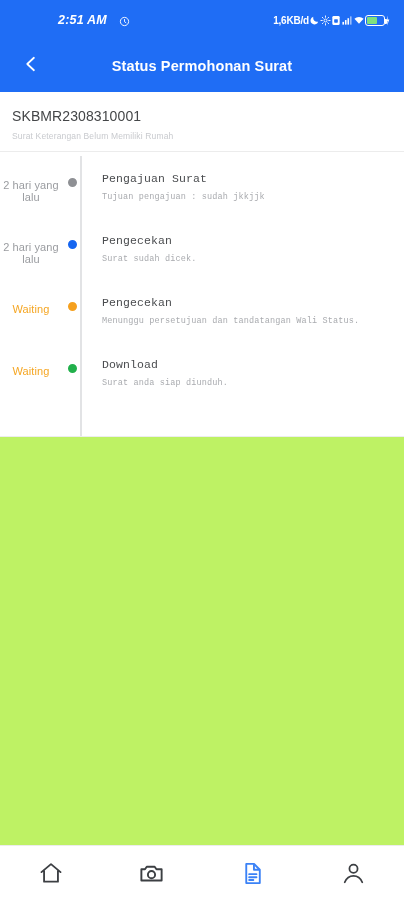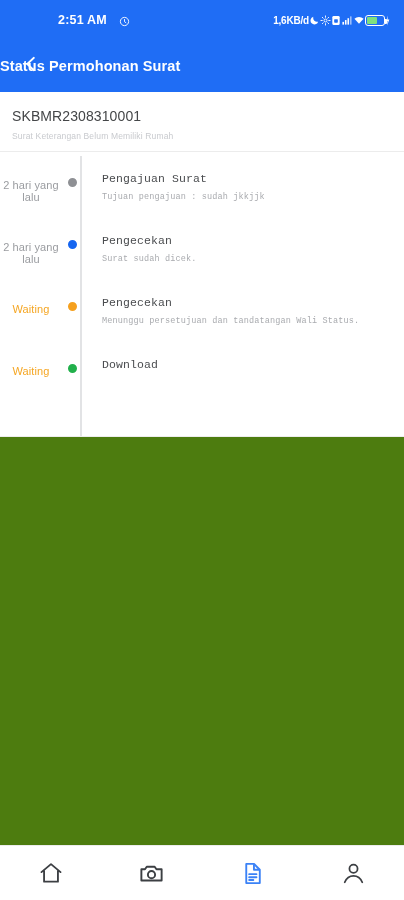--- a/index.html
+++ b/index.html
@@ -9,21 +9,21 @@
     font-family: "Liberation Sans", sans-serif;
     overflow: hidden;
   }
   .phone { width: 404px; height: 900px; position: relative; display: flex; flex-direction: column; background: #f7f7f8; }
 
   
   .statusbar {
     height: 40px; background: #1f6df5; flex: none;
     display: flex; align-items: center; padding: 0 14px; color: #fff;
   }
-  .sb-left { display: flex; align-items: flex-end; gap: 12px; margin-left: 44px; }
+  .sb-left { display: flex; align-items: flex-end; gap: 12px; margin-left: 44px; font-style: italic; }
   .sb-time { font-size: 12.5px; font-weight: 600; letter-spacing: .2px; }
   .sb-right { margin-left: auto; display: flex; align-items: center; }
   .sb-net { font-size: 10px; font-weight: 600; letter-spacing: -.2px; }
   .ic { display: inline-block; line-height: 0; }
   .ic svg { display: block; }
   .battery {
     width: 20px; height: 11px; border: 1.4px solid #fff; border-radius: 3px;
     position: relative; display: flex; align-items: center; padding: 1px;
   }
   .battery::after {
@@ -35,27 +35,27 @@
   
   .appbar {
     height: 52px; background: #1f6df5; flex: none;
     display: flex; align-items: center; padding: 0 10px; position: relative;
   }
   .back-btn {
     width: 42px; height: 42px; display: flex; align-items: center; justify-content: center;
     cursor: pointer; border-radius: 50%;
   }
   .appbar-title {
-    position: absolute; left: 0; right: 0; 
+    position: absolute; left: 0; right: 0; text-align: center;
     color: #fff; font-size: 14.5px; font-weight: 600; letter-spacing: .1px;
     pointer-events: none;
   }
 
   
-  .scroll { flex: 1; overflow: hidden; background: #4d7c0f; }
+  .scroll { flex: 1; overflow: hidden; background: #bef264; }
   .card {
     background: #fff; width: 100%;
     padding: 16px 0 22px 0;
     border-bottom: 1px solid #ededed;
   }
   .card-head { padding: 0 12px 10px 12px; }
   .card-title { font-size: 14px; color: #444648; letter-spacing: .1px; }
   .card-sub { font-size: 8.5px; color: #c8cace; margin-top: 7px; letter-spacing: .15px; }
   .card-divider { height: 1px; background: #ececec; margin: 0 0 4px 0; }
 
@@ -207,20 +207,21 @@
           </div>
         </div>
 
         <div class="tl-item">
           <div class="tl-time waiting">Waiting</div>
           <div class="tl-dot-wrap">
             <span class="tl-dot" style="background:#21b04b"></span>
           </div>
           <div class="tl-body">
             <div class="tl-title">Download</div>
+            <div class="tl-desc">Surat anda siap diunduh.</div>
           </div>
         </div>
 
       </div>
     </div>
   </div>
 
   <div class="bottomnav">
     <div class="nav-item">
       <span>

